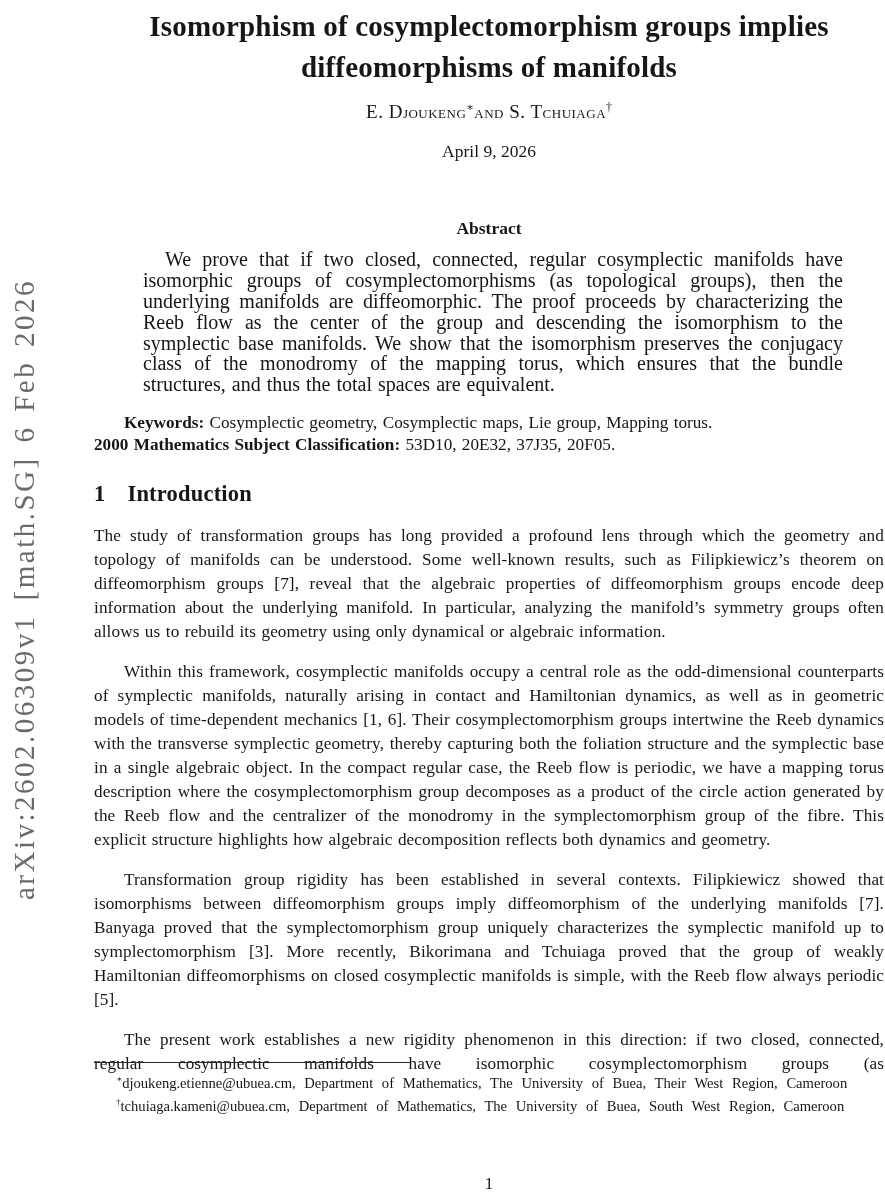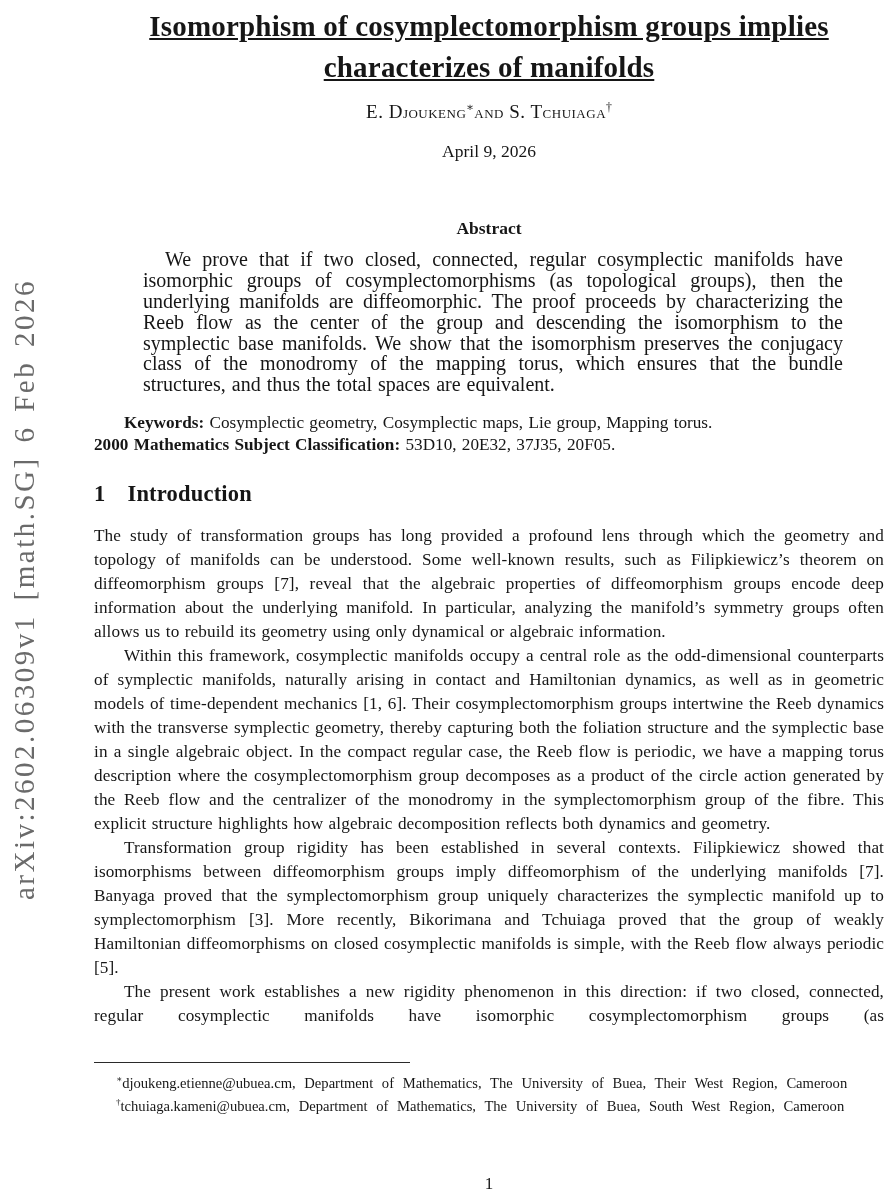--- a/index.html
+++ b/index.html
@@ -4,42 +4,42 @@
 <style>
   html,body { margin:0; padding:0; background:#ffffff; }
   .page {
     position:relative; width:885px; height:1200px; overflow:hidden;
     background:#ffffff; color:#161616;
     font-family:"Liberation Serif","DejaVu Serif",serif;
   }
   .content { position:absolute; left:94px; top:0; width:790px; }
 
   .title { margin:6px 0 0 0; font-size:29px; line-height:41px; font-weight:bold; text-align:center; letter-spacing:0.2px; }
-  .tline { display:block;text-decoration:underline; }
+  .tline { display:block; }
 
   .authors { margin-top:12px; text-align:center; font-size:19px; }
   .sc { font-variant:small-caps; letter-spacing:0.5px; }
   .authors sup, .fn sup { font-size:62%; }
 
   .date { margin-top:18px; text-align:center; font-size:17.5px; }
 
   .abstract { margin-top:56px; }
   .abs-head { text-align:center; font-weight:bold; font-size:17.5px; }
   .abs-body { margin:10px 0 0 49px; width:700px; font-size:20px; line-height:20.8px;
               text-align:justify; text-indent:22px; word-spacing:1px; }
 
   .kw  { margin-top:18px; font-size:17.2px; text-indent:30px; word-spacing:1px; }
   .msc { margin-top:2px;  font-size:17.2px; word-spacing:1px; }
 
   .sec { margin:26px 0 0 0; font-size:22.5px; font-weight:bold; letter-spacing:0.2px; }
   .secnum { margin-right:22px; }
 
   .body { margin:17px 0 0 0; font-size:17.2px; line-height:24px; text-align:justify;
           letter-spacing:0.1px; word-spacing:1px; }
-  .body + .body { margin-top:0; }
+  .body + .body { margin-top:16px; }
   .indent { text-indent:30px; }
   .cut { text-align-last:justify; }
 
   .footnotes { position:absolute; left:94px; top:1062px; width:790px; }
   .fnrule { width:316px; height:0; border-top:1.5px solid #2a2a2a; margin:0 0 7px 0; }
   .fn { margin:0; font-size:14.6px; line-height:19.5px; text-align:justify;
         text-indent:22px; word-spacing:5px; }
 
   .pageno-row { position:absolute; left:94px; top:1174px; width:790px; text-align:center;
                 font-size:17px; }
@@ -55,21 +55,21 @@
 <body>
 
 <div class="page" style="color: rgb(22, 22, 22);">
 
   <div class="watermark" style="color: rgb(106, 106, 106);">arXiv:2602.06309v1 [math.SG] 6 Feb 2026</div>
 
   <div class="content">
 
     <h1 class="title">
         <span class="tline">Isomorphism of cosymplectomorphism groups implies</span>
-        <span class="tline">characterizes of manifolds</span>
+        <span class="tline">diffeomorphisms of manifolds</span>
       </h1>
 
     <div class="authors"><span class="sc">E. Djoukeng</span><sup>∗</sup><span class="sc">and S. Tchuiaga</span><sup>†</sup></div>
 
     <div class="date">April 9, 2026</div>
 
     <div class="abstract">
       <div class="abs-head">Abstract</div>
       <p class="abs-body">We prove that if two closed, connected, regular cosymplectic manifolds have isomorphic groups of cosymplectomorphisms (as topological groups), then the underlying manifolds are diffeomorphic. The proof proceeds by characterizing the Reeb flow as the center of the group and descending the isomorphism to the symplectic base manifolds. We show that the isomorphism preserves the conjugacy class of the monodromy of the mapping torus, which ensures that the bundle structures, and thus the total spaces are equivalent.</p>
     </div>

